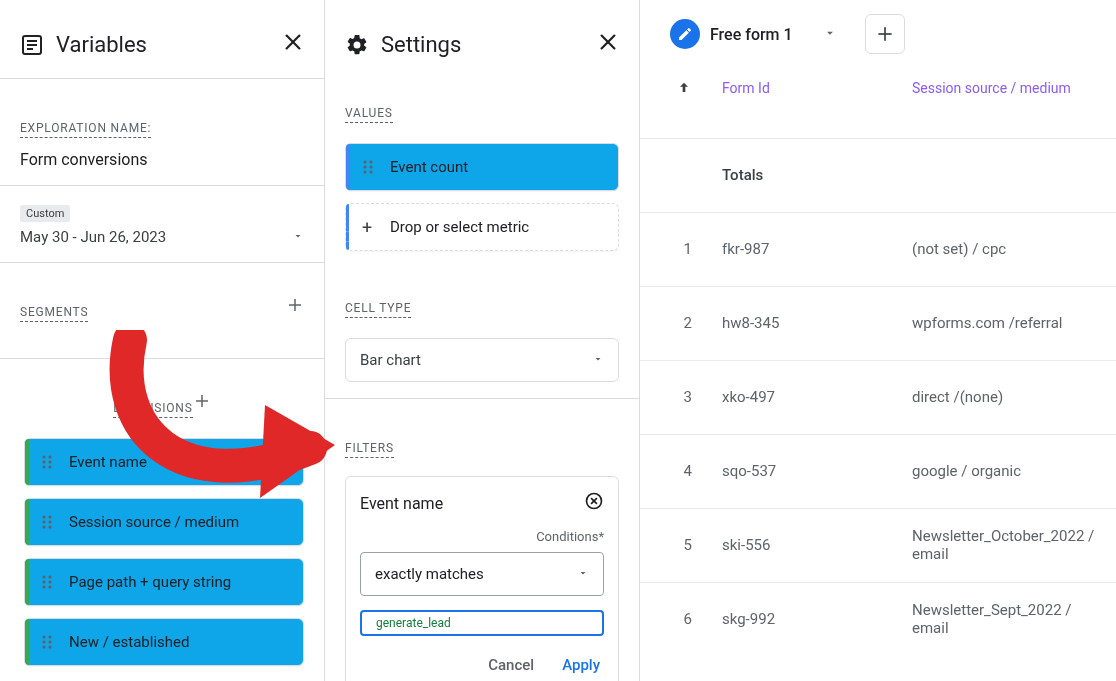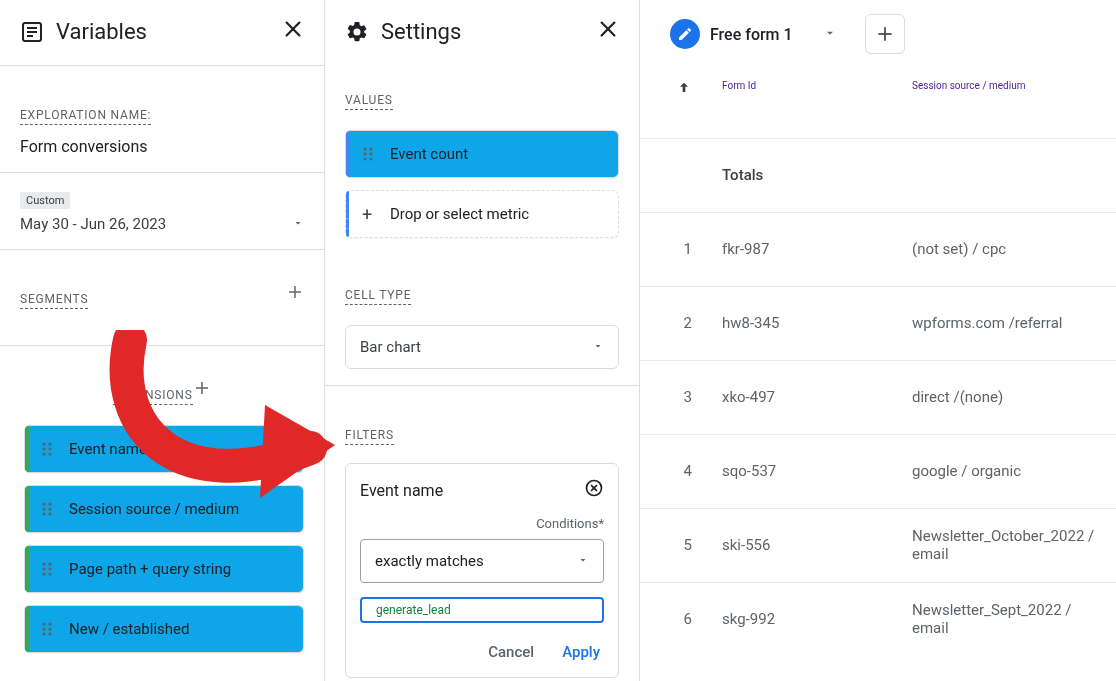--- a/index.html
+++ b/index.html
@@ -31,21 +31,21 @@
     flex-direction: column;
     overflow: hidden;
   }
   .panel.variables { width: 325px; }
   .panel.settings  { width: 315px; }
   .panel.report    { flex: 1; border-right: none;}
   .panel-header {
     display: flex;
     align-items: center;
     gap: 12px;
-    padding: 18px 20px 20px 20px;
+    padding: 31px 20px 20px 20px;
     font-size: 22px;
     font-weight: 400;
   }
   .panel-header .title { flex: 1; }
   .panel-header svg { flex: none; }
   .close-btn { flex: none; cursor: pointer; }
   .section {
     border-top: 1px solid var(--border);
     padding: 18px 20px 16px 20px;
   }
@@ -210,22 +210,22 @@
     border-collapse:collapse;
     table-layout:fixed;
   }
   .report-table th, .report-table td{
     text-align:left;
     padding: 0 12px;
     vertical-align:middle;
   }
   .report-table thead th{
     font-weight:400;
-    color:#4c1d95;
-    font-size:10px;
+    color:#8b5cf6;
+    font-size:14px;
     height:70px;
     vertical-align:top;
     padding-top:12px;
   }
   .report-table col.idx{ width:70px;}
   .report-table col.formid{ width:190px;}
   .report-table .idx{ text-align:right; color:#5f6368; padding-right:18px; font-size:15px;}
   .idx-head{ display:flex; align-items:flex-start; justify-content:flex-end;}
   .report-table tbody tr{ height:74px; border-top:1px solid #e8eaed;}
   .report-table tbody td{ color:#5f6368; font-size:15px;}

